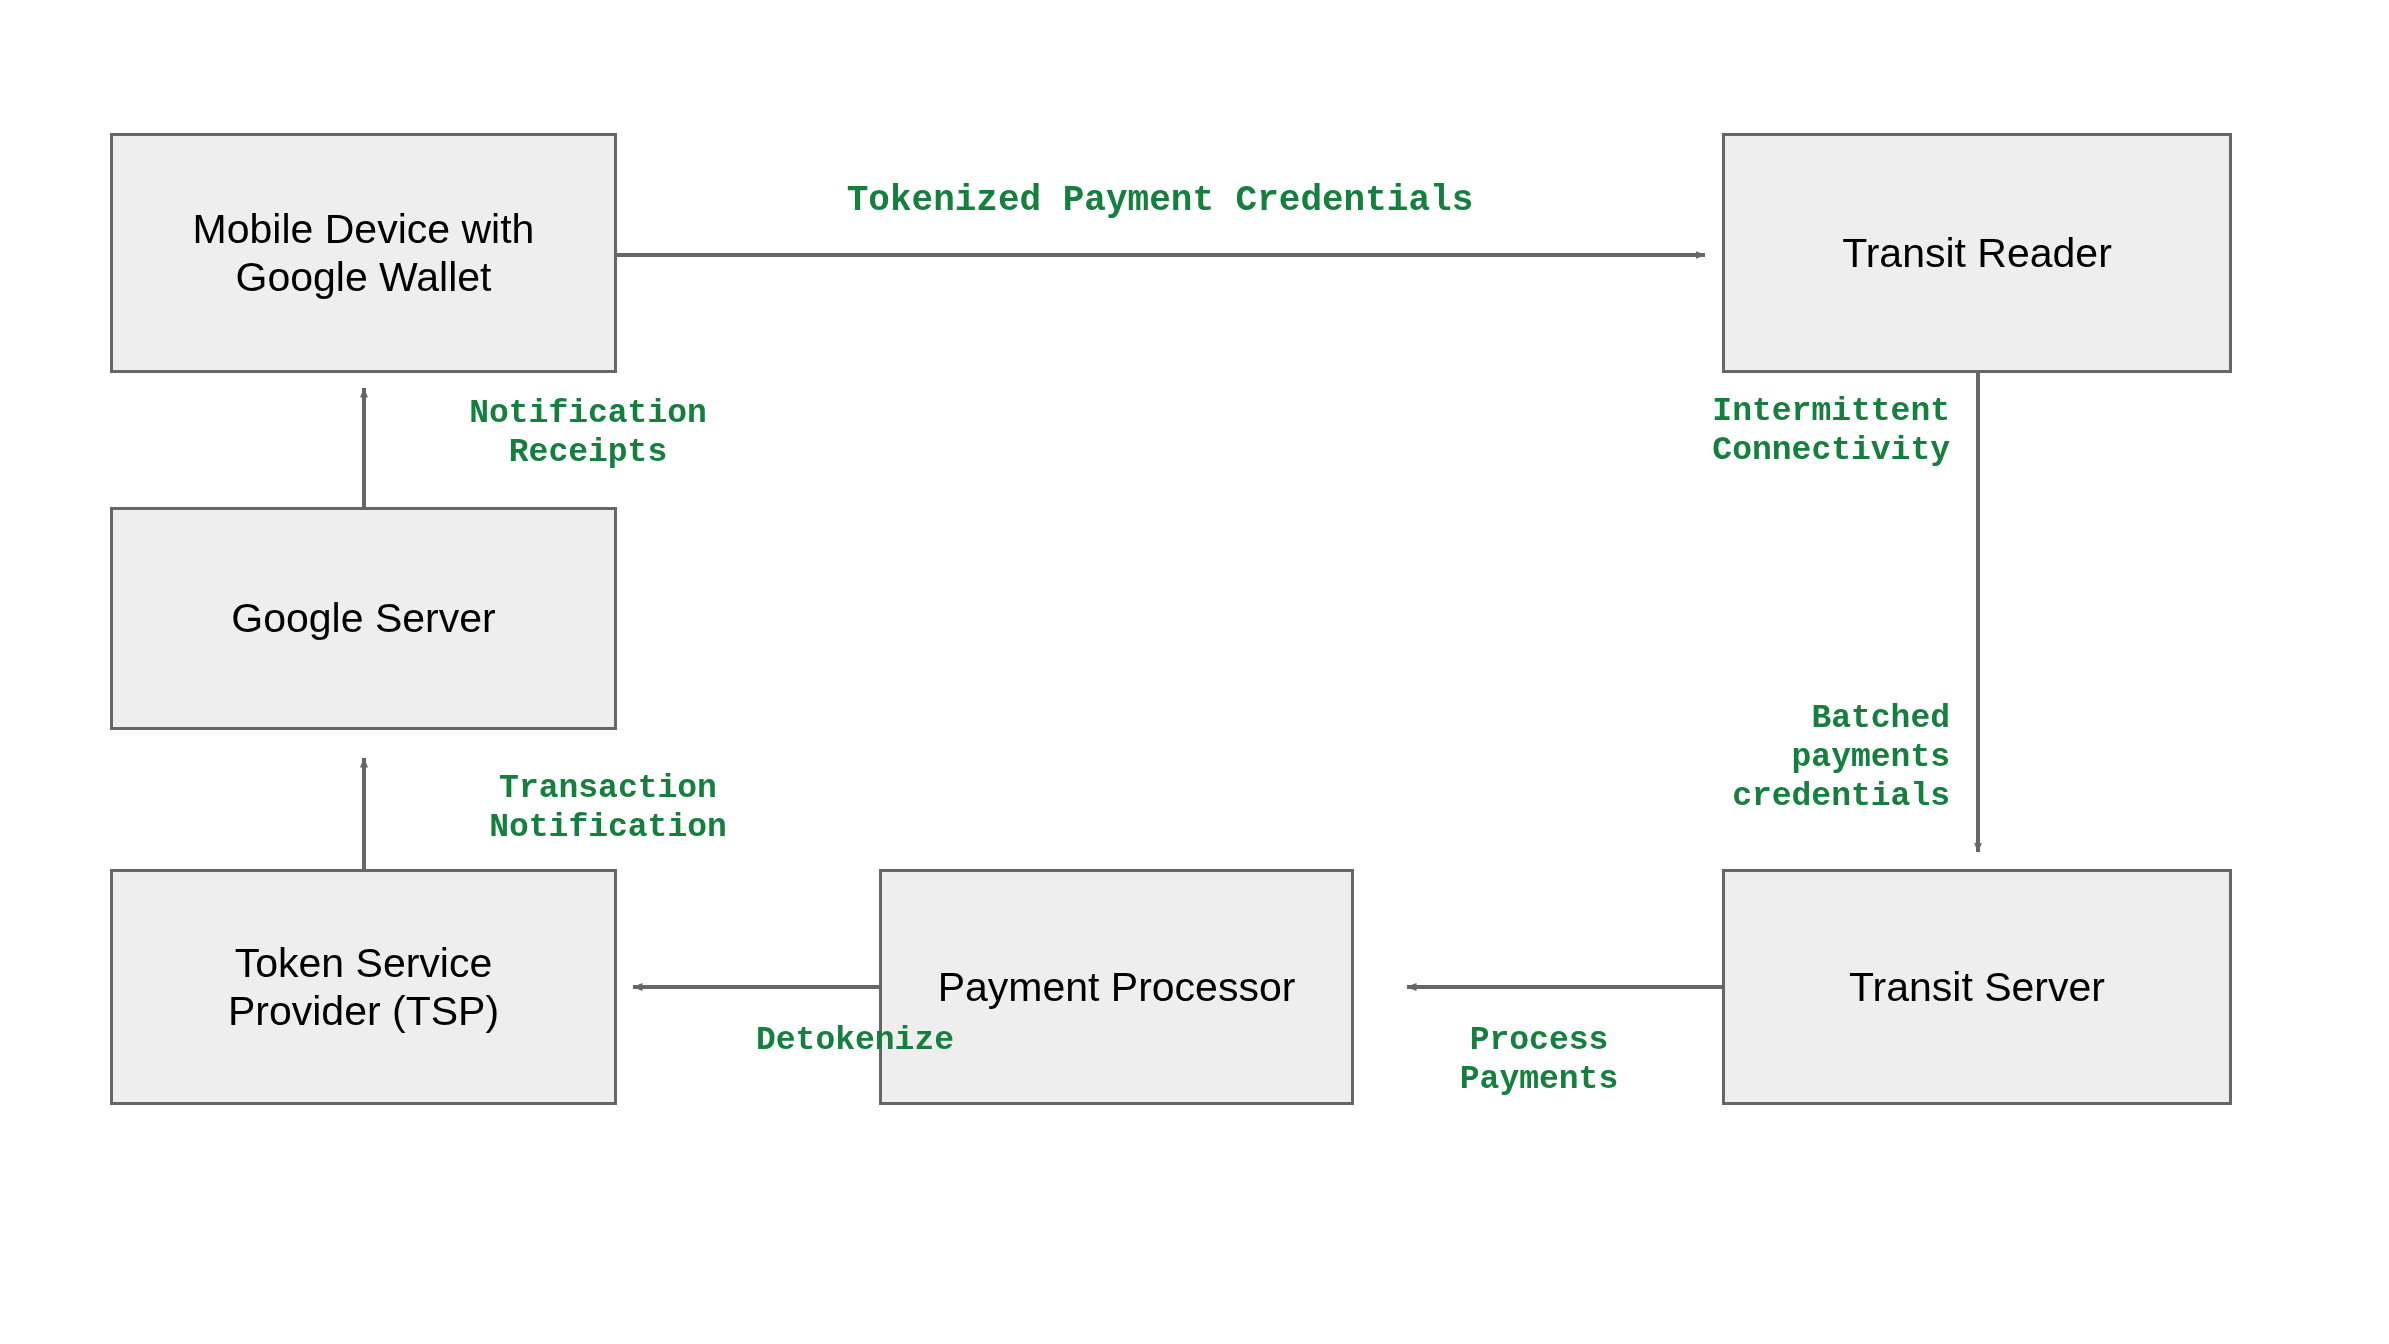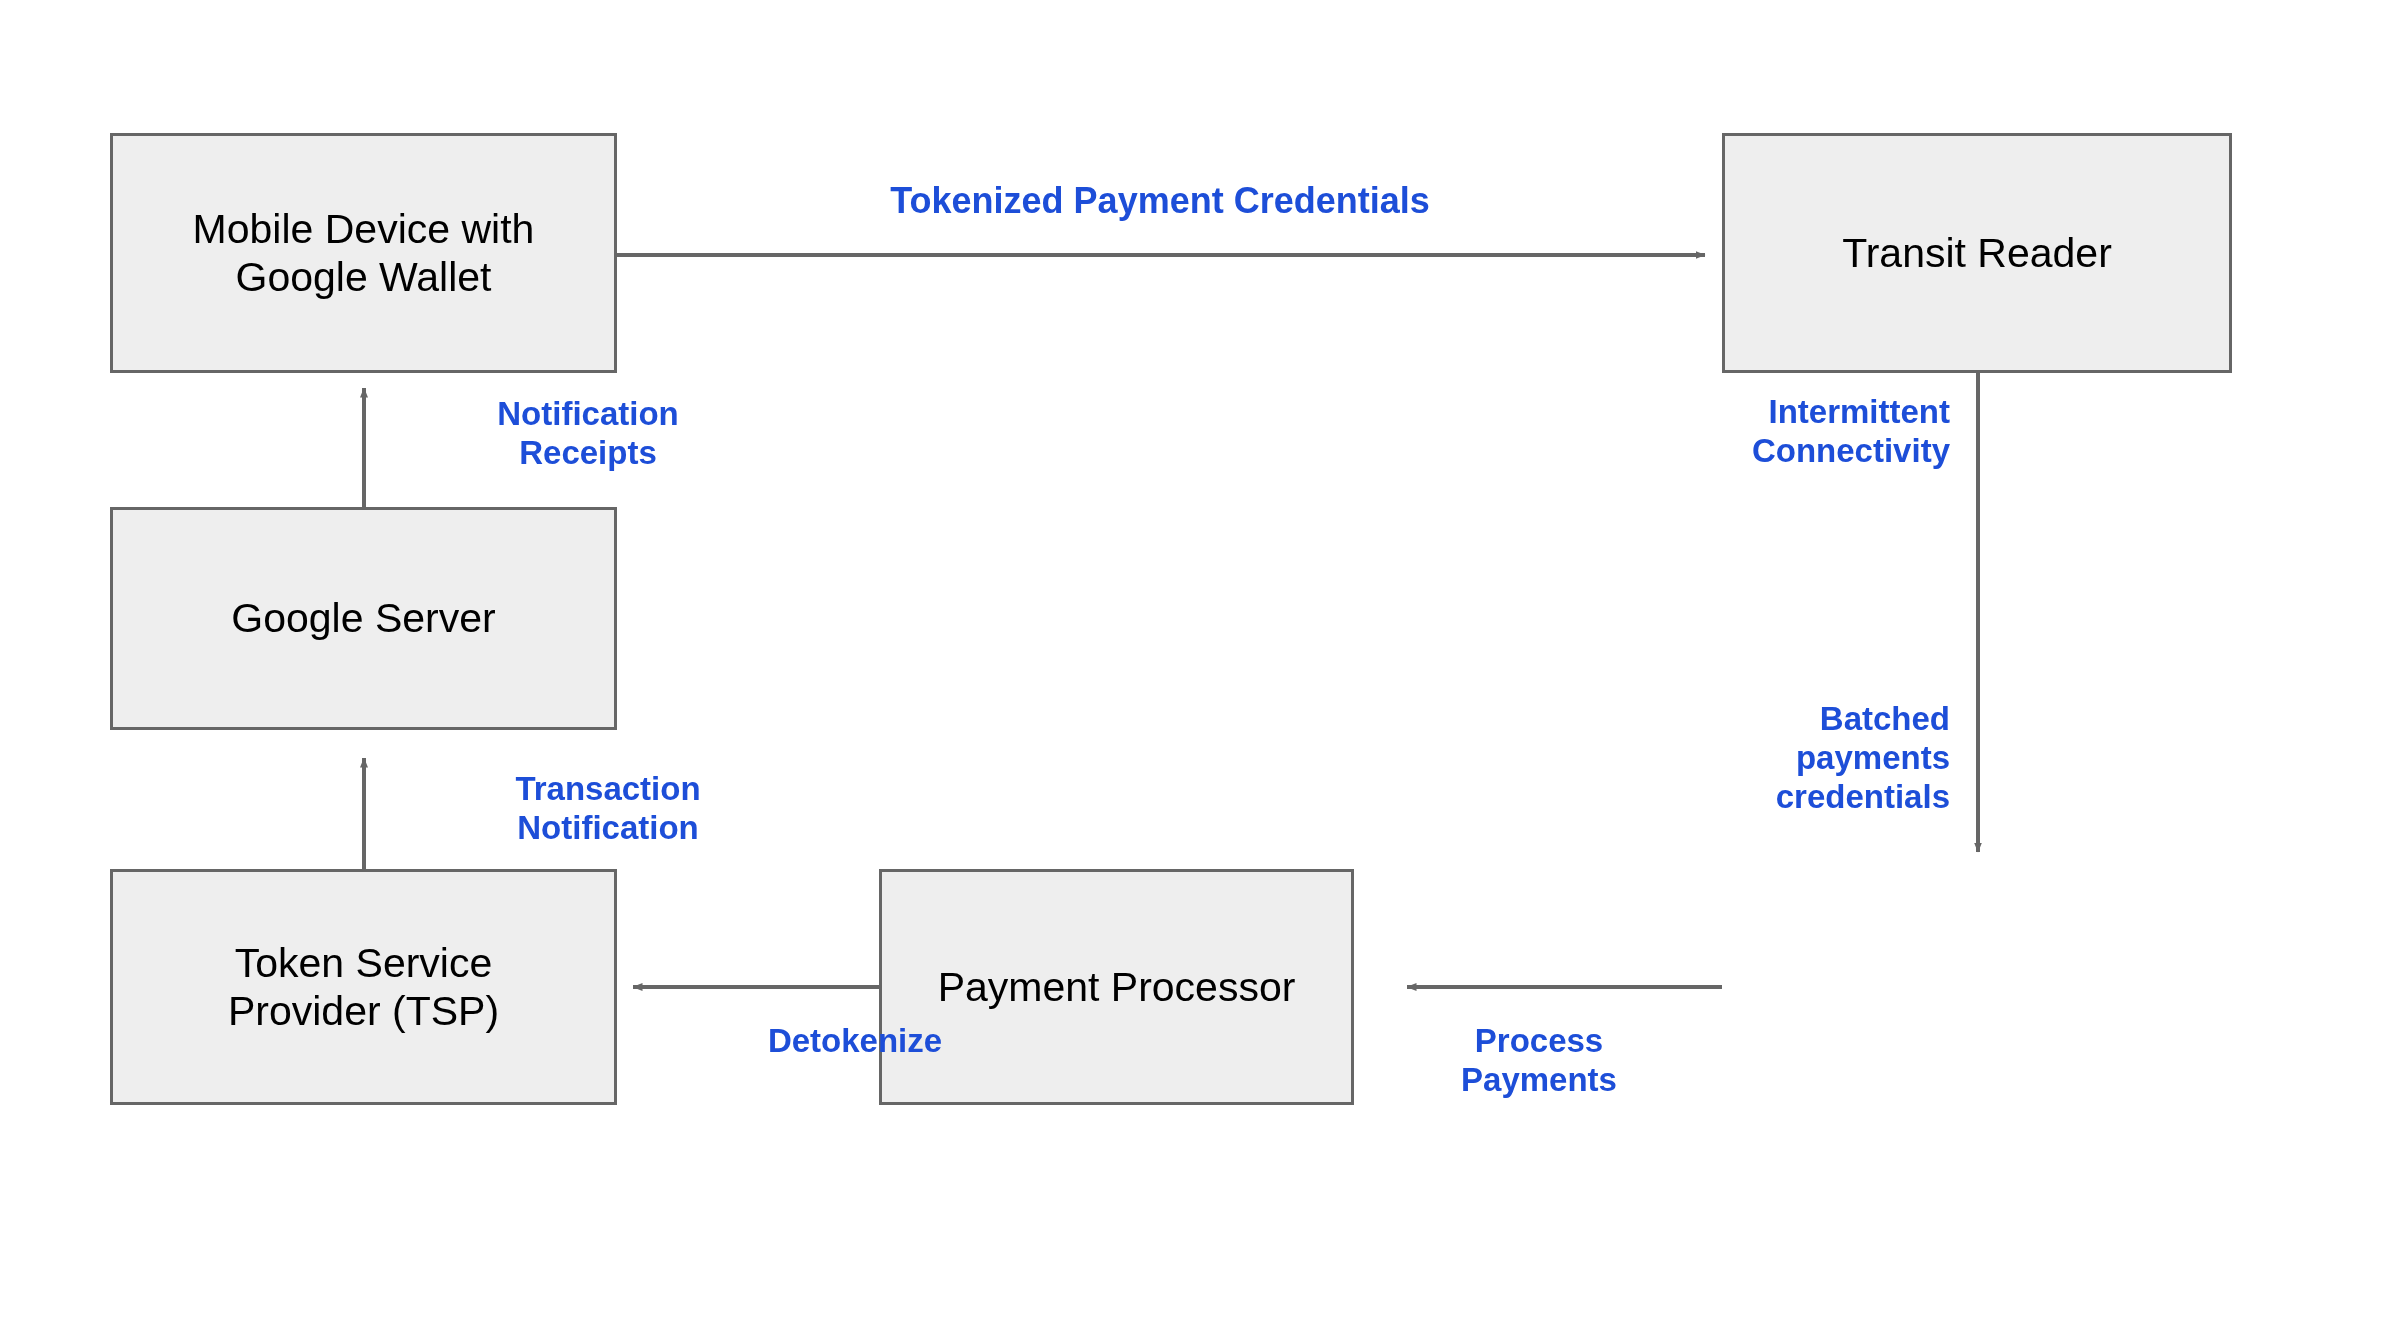--- a/index.html
+++ b/index.html
@@ -40,24 +40,24 @@
   .node-label {
     font-family: "Liberation Sans", sans-serif;
     font-size: 41px;
     font-weight: 400;
     color: #000000;
     line-height: 1.18;
     white-space: pre-line;
   }
   .edge-label {
     position: absolute;
-    font-family: Liberation Sans, sans-serif;
+    font-family: Liberation Mono, monospace;
     font-size: 33px;
     font-weight: bold;
-    color: #1d4ed8;
+    color: #15803d;
     line-height: 1.18;
     white-space: pre-line;
   }
   .lbl-center { text-align: center; }
   .lbl-left   { text-align: center; }
   .lbl-right  { text-align: right; }
 </style>
 </head>
 <body>
 
@@ -110,20 +110,23 @@
 
   <div class="node" style="left:110px; top:869px; width:507px; height:236px;">
     <span class="node-label">Token Service
 Provider (TSP)</span>
   </div>
 
   <div class="node" style="left:879px; top:869px; width:475px; height:236px;">
     <span class="node-label">Payment Processor</span>
   </div>
 
+  <div class="node" style="left:1722px; top:869px; width:510px; height:236px;">
+    <span class="node-label">Transit Server</span>
+  </div>
 
   <div class="edge-label lbl-center" style="left:780px; top:180px; width:760px; font-size:36px;">Tokenized Payment Credentials</div>
 
   <div class="edge-label lbl-right" style="left:1540px; top:393px; width:410px;">Intermittent
 Connectivity</div>
 
   <div class="edge-label lbl-right" style="left:1540px; top:700px; width:410px;">Batched
 payments
 credentials</div>
 

